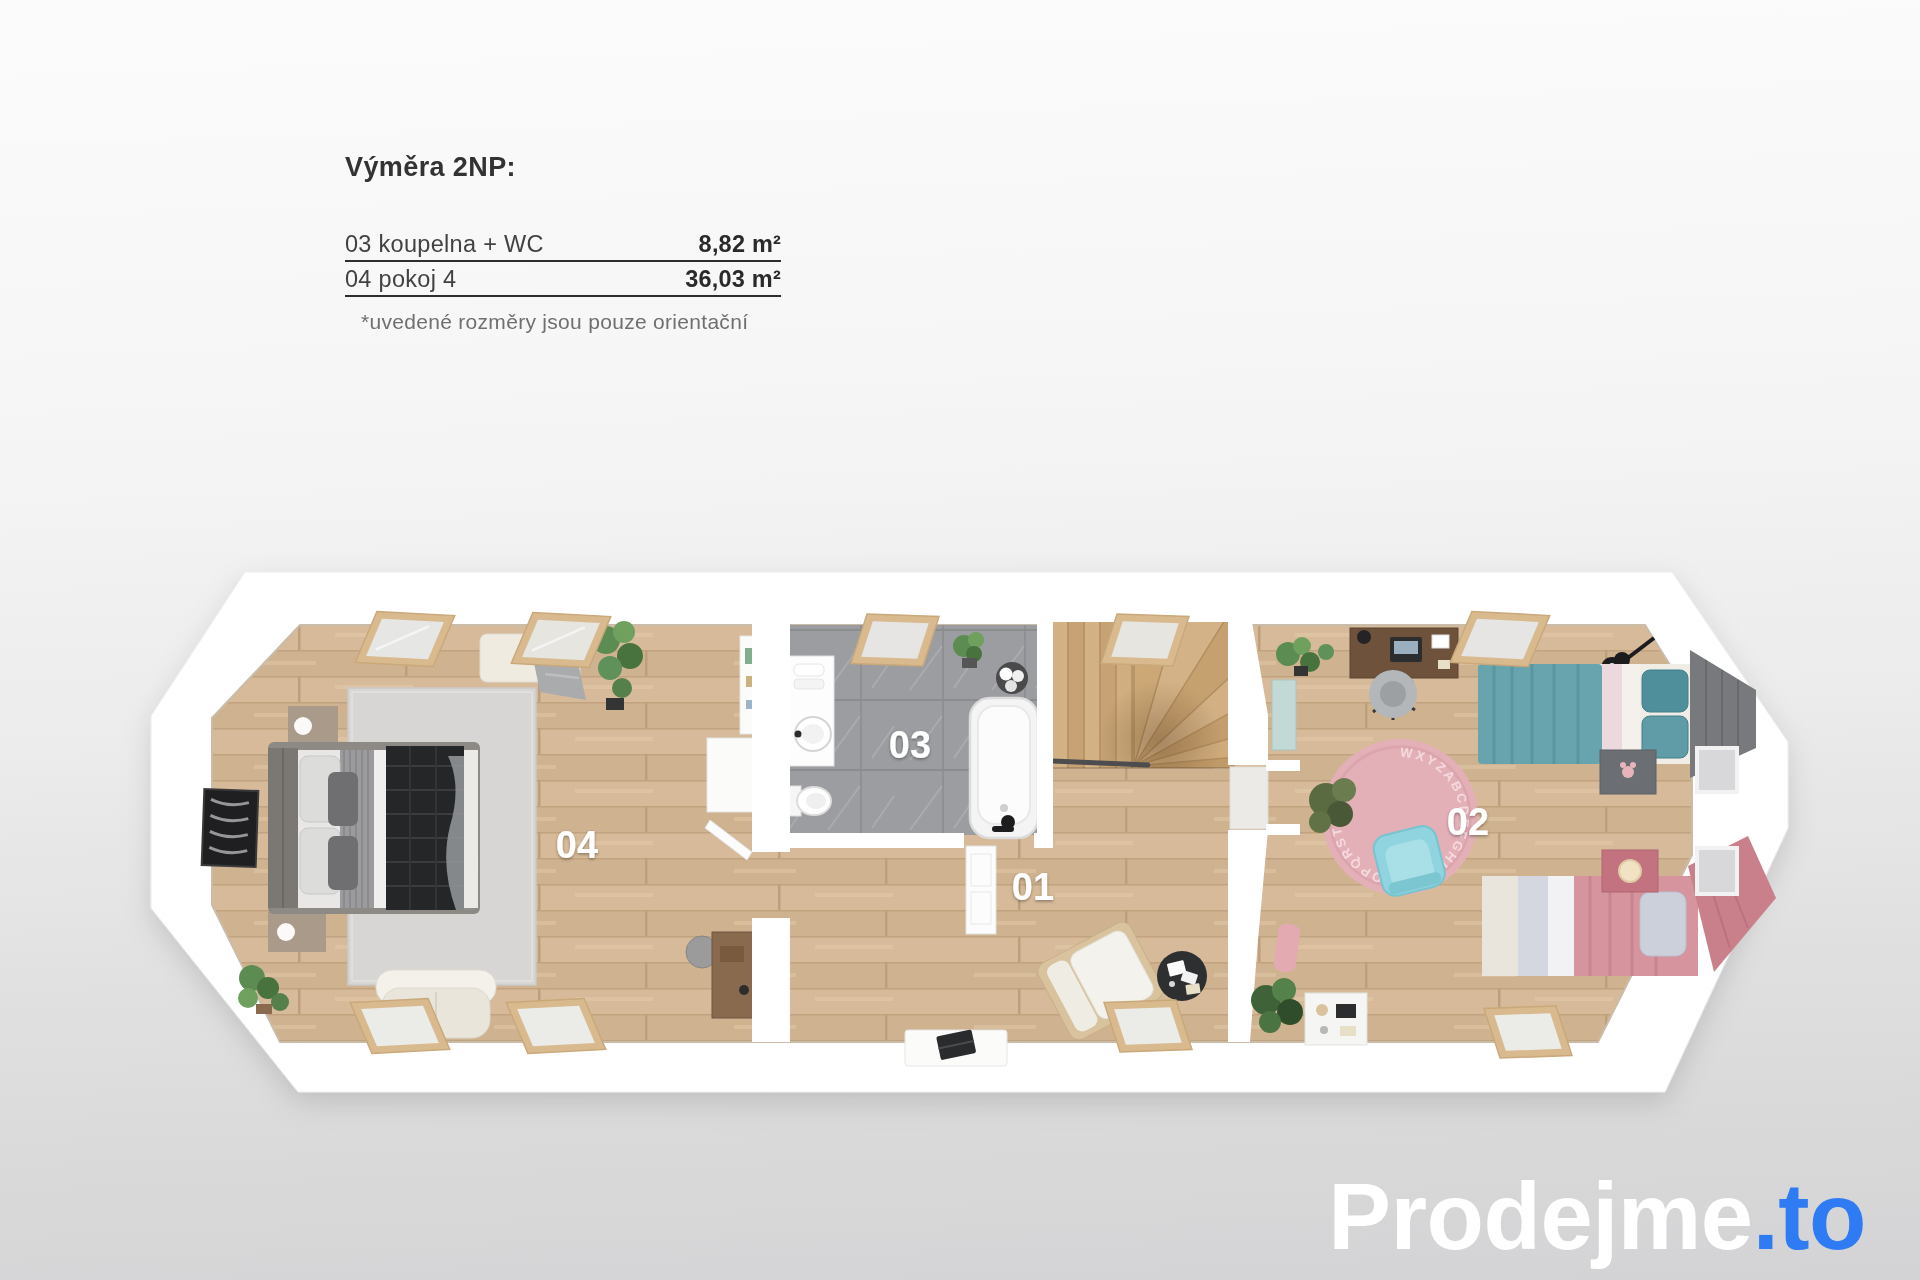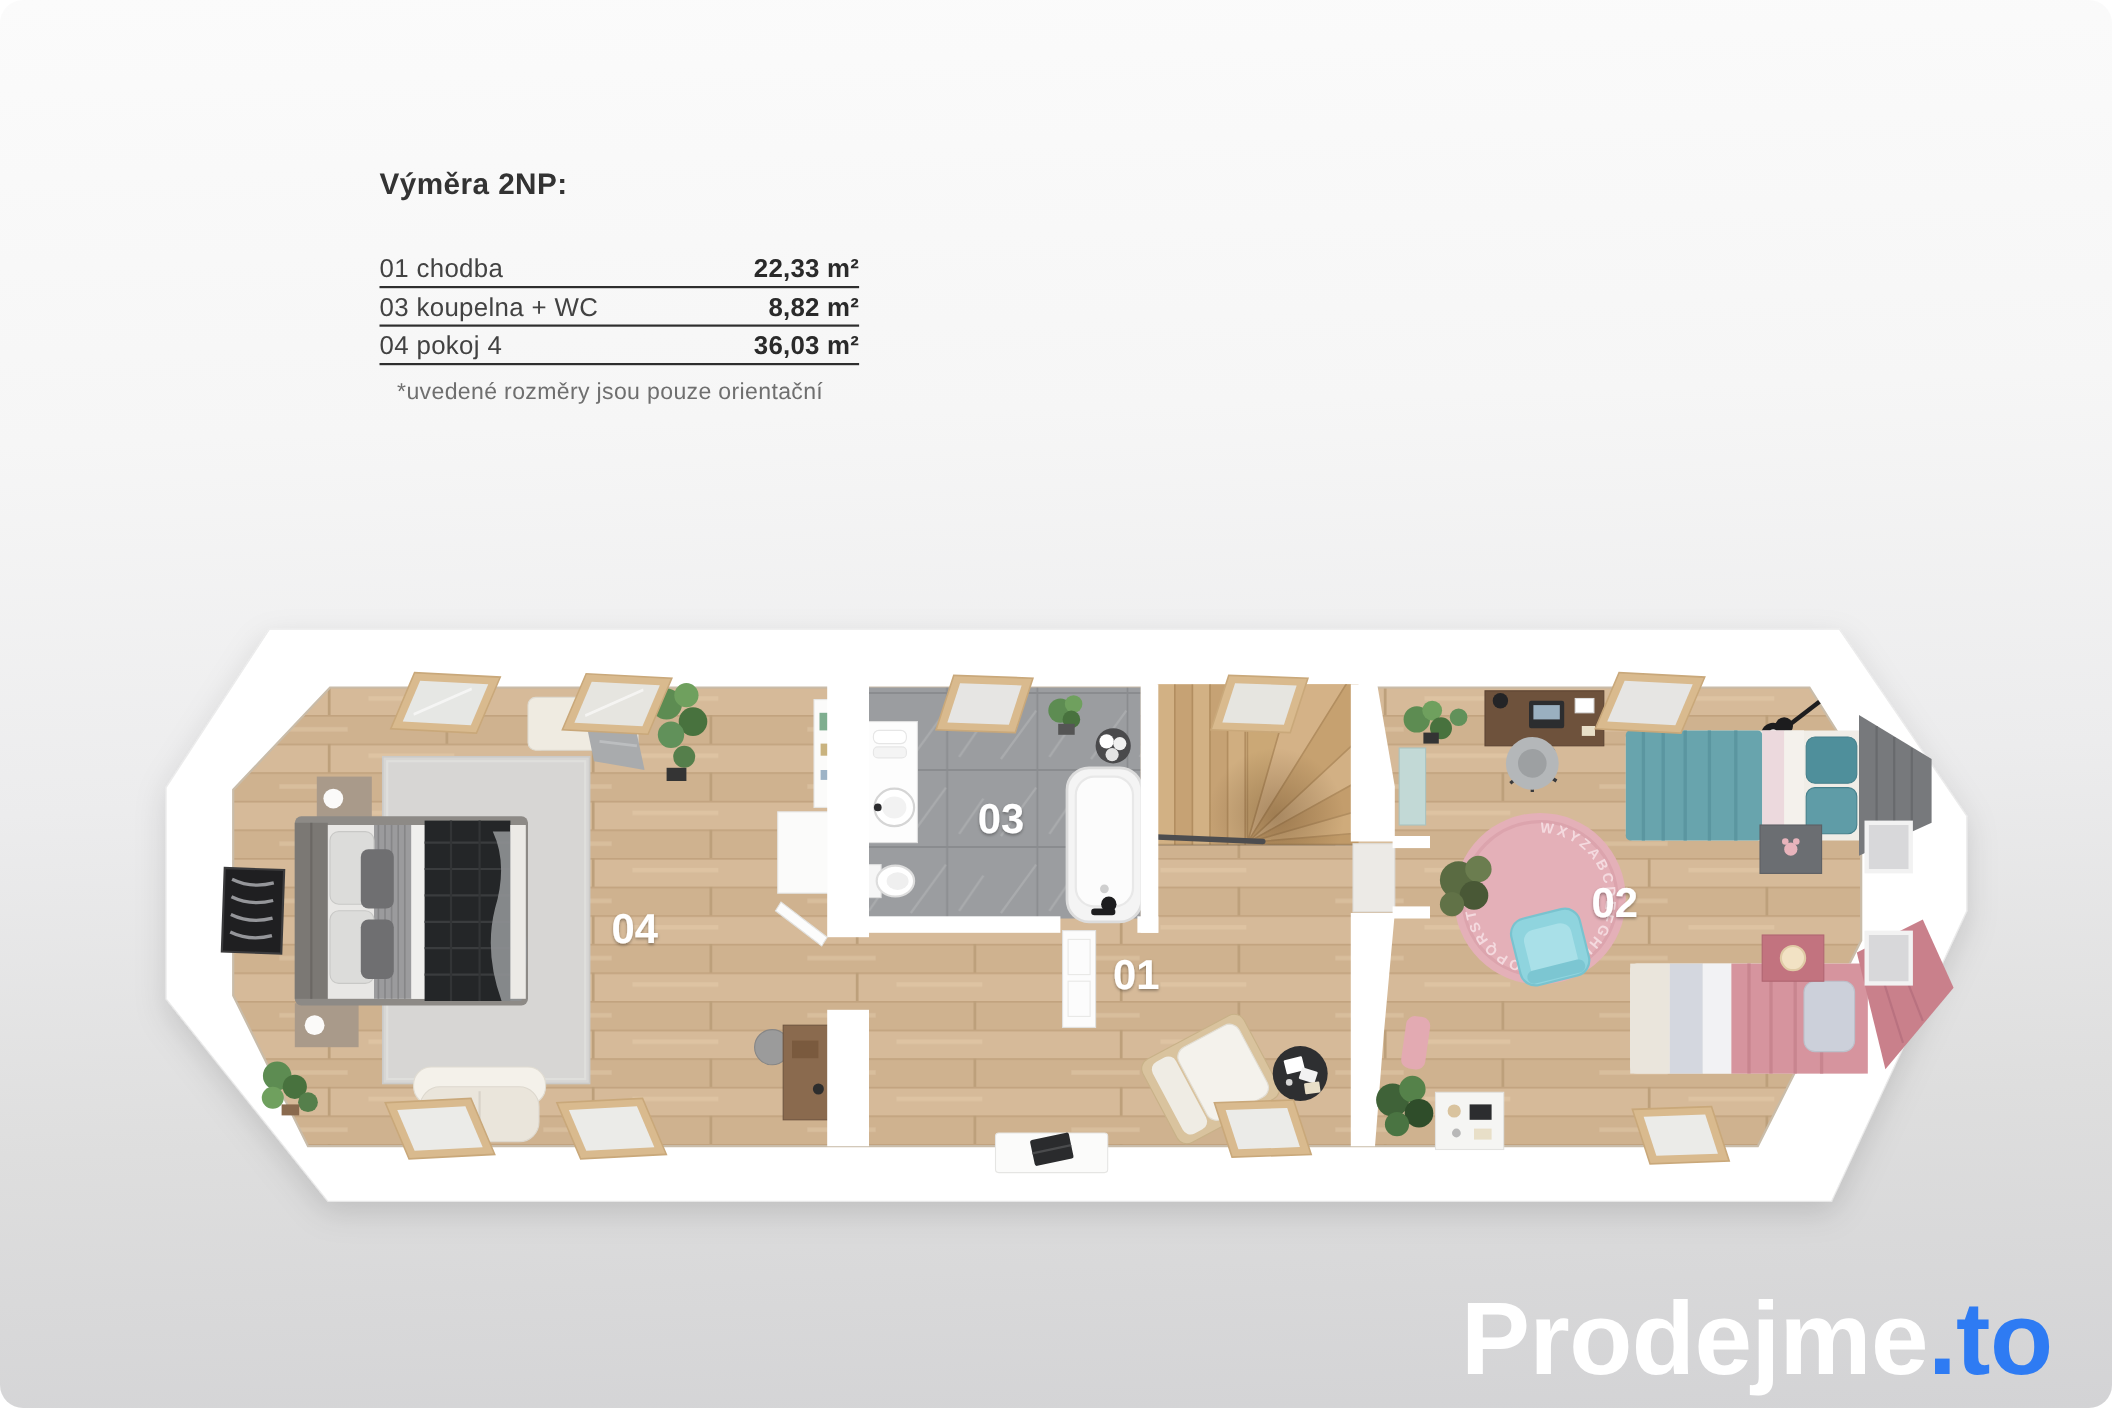--- a/index.html
+++ b/index.html
@@ -1,19 +1,19 @@
 <!DOCTYPE html>
 <html><head>
 <meta charset="utf-8">
 <style>
   html,body{margin:0;padding:0;}
   body{width:1920px;height:1280px;overflow:hidden;
        font-family:"Liberation Sans", sans-serif;}
   .stage{position:relative;width:1920px;height:1280px;
-         background:linear-gradient(178deg,#fbfbfb 0%,#f6f6f6 30%,#ececed 55%,#dedede 78%,#d3d3d5 100%);border-radius:21px;}
+         background:linear-gradient(178deg,#fbfbfb 0%,#f6f6f6 30%,#ececed 55%,#dedede 78%,#d3d3d5 100%);}
 
   
   .legend{position:absolute;left:345px;top:152px;width:436px;color:#333;}
   .legend h2{margin:0 0 44px 0;font-size:27px;font-weight:bold;color:#333;letter-spacing:.4px;}
   .lrow{display:flex;justify-content:space-between;align-items:flex-end;
         height:35px;border-bottom:2px solid #2e2e2e;padding-bottom:2px;box-sizing:border-box;}
   .lrow .lab{font-size:23.5px;color:#424242;letter-spacing:.3px;}
   .lrow .val{font-size:23.5px;font-weight:bold;color:#2a2a2a;letter-spacing:.2px;}
   .ltotal{display:flex;justify-content:space-between;align-items:flex-end;
           margin-top:35px;height:37px;border-bottom:3px solid #2a2a2a;padding-bottom:3px;box-sizing:border-box;}
@@ -30,24 +30,20 @@
         color:#ffffff;letter-spacing:-.5px;line-height:1;}
   .logo .tld{color:#2e7bf3;}
 </style>
 </head>
 <body>
 
 <div class="stage">
 
   <section class="legend">
     <h2>Výměra 2NP:</h2>
-    <div class="lrow">
-      <span class="lab">01 chodba</span>
-      <span class="val">22,33 m²</span>
-    </div>
     <div class="lrow">
       <span class="lab">03 koupelna + WC</span>
       <span class="val">8,82 m²</span>
     </div>
     <div class="lrow">
       <span class="lab">04 pokoj 4</span>
       <span class="val">36,03 m²</span>
     </div>
     <p class="lfoot">*uvedené rozměry jsou pouze orientační</p>
   </section>

